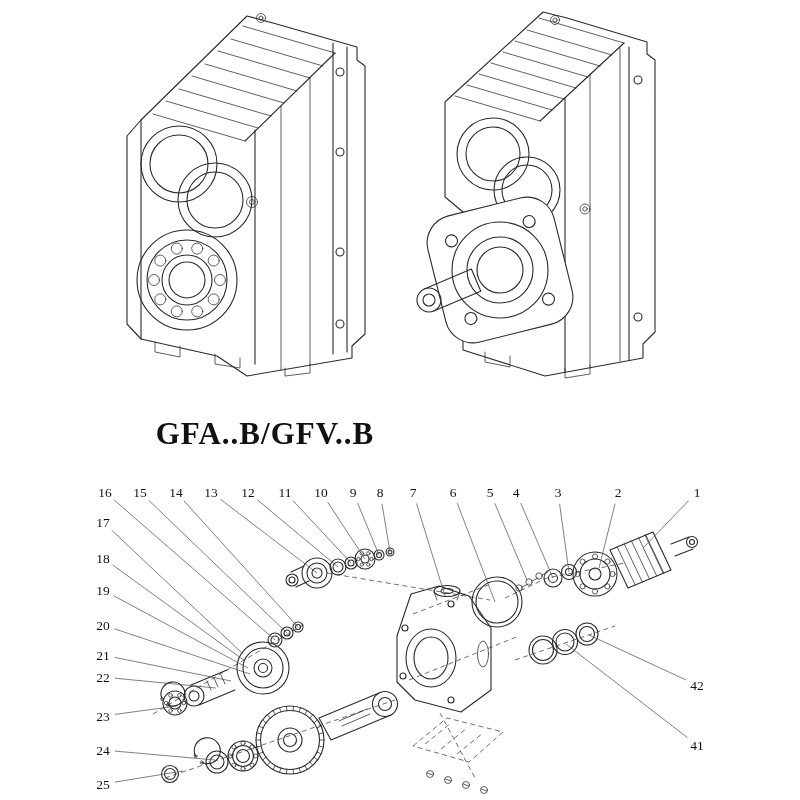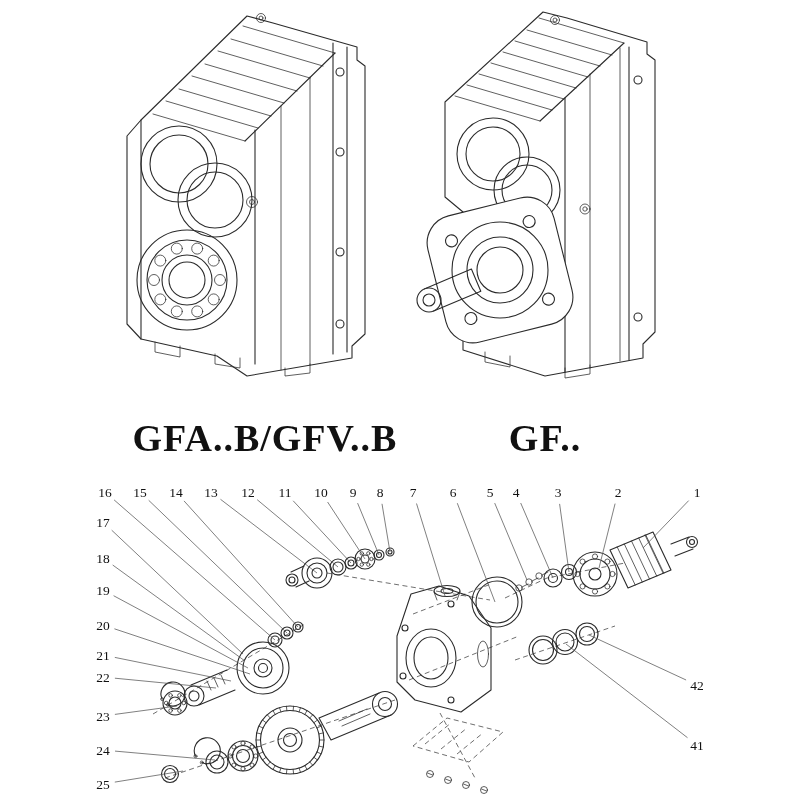--- a/index.html
+++ b/index.html
@@ -1,19 +1,19 @@
 <!DOCTYPE html>
 <html><head>
 <meta charset="utf-8">
 <style>
   html,body{margin:0;padding:0;background:#ffffff;}
   .canvas{position:relative;width:800px;height:800px;background:#fff;overflow:hidden;
           font-family:"Liberation Serif",serif;}
   .canvas > svg{position:absolute;}
-  .model-label{position:absolute;text-align:center;font-weight:bold;font-size:38px;
+  .model-label{position:absolute;text-align:center;font-weight:bold;font-size:31px;
                letter-spacing:1px;color:#111;font-family:"Liberation Serif",serif;}
   .ln,.ln *{fill:none;stroke:#2b2b2b;stroke-width:1.1;stroke-linejoin:round;stroke-linecap:round;}
   .thin,.thin *{stroke-width:0.75;}
   .fillw{fill:#ffffff;}
   .dash,.dash *{fill:none;stroke:#4a4a4a;stroke-width:0.8;stroke-dasharray:5 3.5;}
   .callouts line{stroke:#555;stroke-width:0.75;}
   .callouts text{font-family:"Liberation Serif",serif;font-size:13.5px;fill:#111;
                  text-anchor:middle;dominant-baseline:central;stroke:none;}
 </style>
 </head>
@@ -105,21 +105,20 @@
     </g>
     <g class="ln thin">
       <circle cx="140" cy="18" r="4.5"></circle>
         <circle cx="140" cy="18" r="2"></circle>
       <circle cx="170" cy="207" r="5"></circle>
         <circle cx="170" cy="207" r="2.2"></circle>
     </g>
   </svg>
 
   <div class="model-label" style="left:110px;top:416px;width:310px">GFA..B/GFV..B</div>
-  <div class="model-label" style="left:415px;top:416px;width:260px">GF..</div>
 
   <svg id="exploded-svg" style="left:95px;top:478px" width="615" height="322" viewBox="0 0 615 322">
 
     <g class="dash">
       <path d="M232 95 L395 122"></path>
       <path d="M410 120 L452 100 L530 85"></path>
       <path d="M58 236 L210 146"></path>
       <path d="M70 300 L300 222"></path>
       <path d="M345 235 L380 300"></path>
       <path d="M318 136 L396 106"></path>

